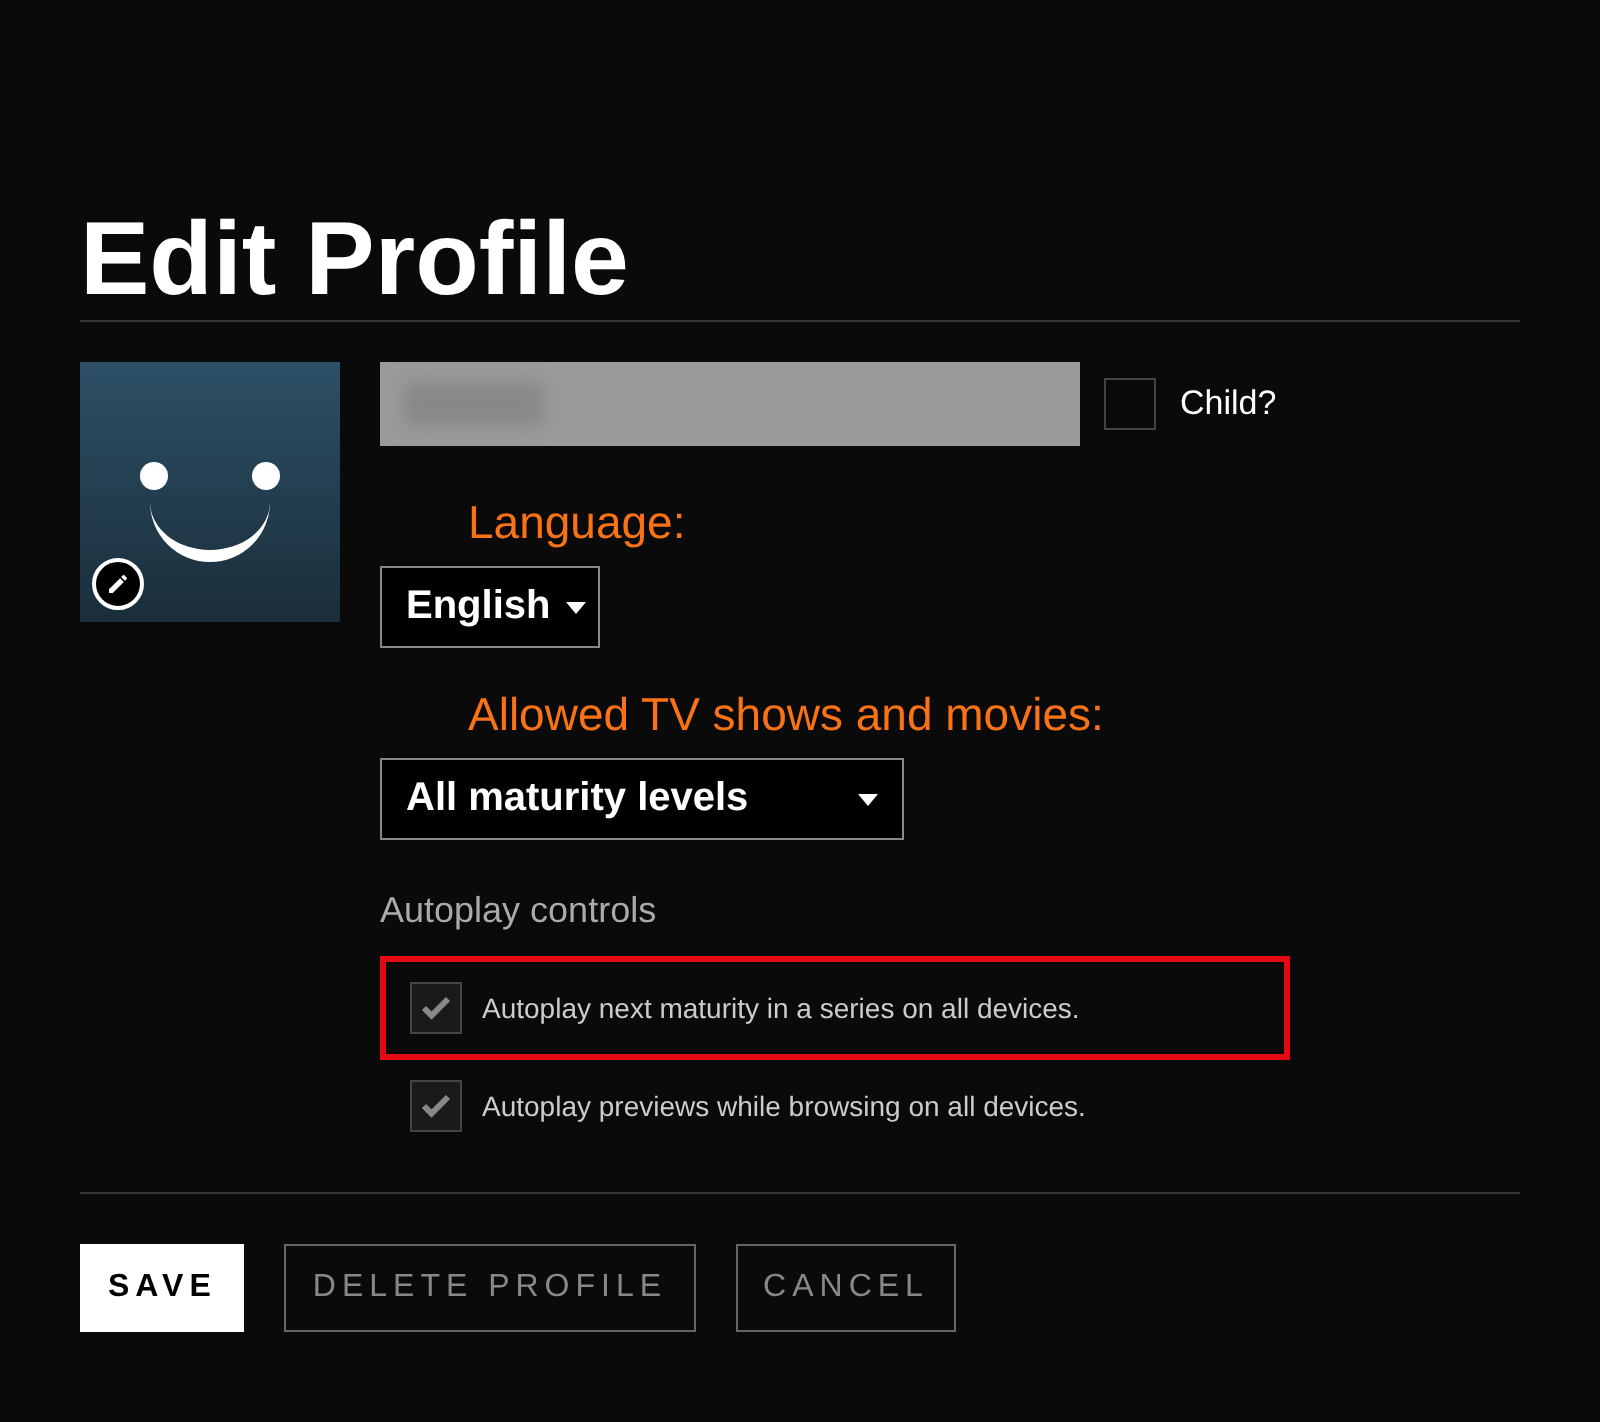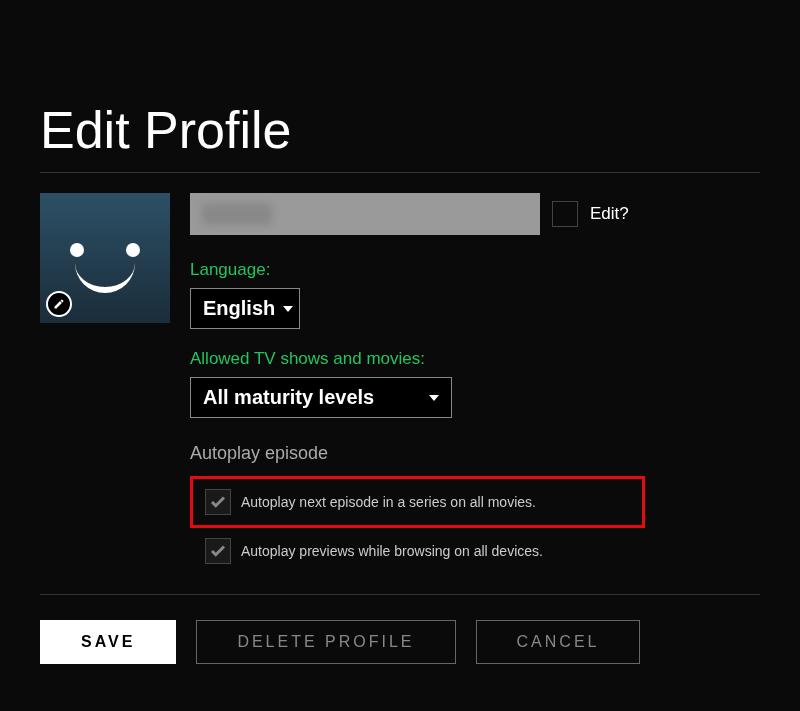--- a/index.html
+++ b/index.html
@@ -15,22 +15,22 @@
       height: 711px;
       padding: 0;
       overflow: hidden;
     }
     .container {
       padding: 100px 40px 0 40px;
     }
     .page-title {
       color: #fff;
       font-size: 52px;
-      font-weight: 400;
-      margin-bottom: 12px;
+      font-weight: 700;
+      margin-bottom: 0;
     }
     .hr {
       border: none;
       border-top: 1px solid #333;
       margin-bottom: 20px;
     }
     .hr-bottom {
       border: none;
       border-top: 1px solid #333;
       margin-top: 30px;
@@ -118,23 +118,24 @@
       width: 26px;
       height: 26px;
       border: 1px solid #444;
       background: transparent;
     }
     .child-label {
       color: #fff;
       font-size: 17px;
     }
     .field-label {
-      color: #22c55e;
-      font-size: 17px;
+      color: #f97316;
+      font-size: 23px;
       margin-bottom: 8px;
+      margin-left: 44px;
     }
     .select {
       display: inline-flex;
       align-items: center;
       justify-content: space-between;
       border: 1px solid #888;
       background: #000;
       color: #fff;
       padding: 8px 12px;
       font-size: 20px;
@@ -186,21 +187,21 @@
     }
     .check-label {
       color: #ccc;
       font-size: 14px;
     }
     .button-row {
       display: flex;
       gap: 20px;
     }
     .btn {
-      padding: 12px 40px;
+      padding: 12px 13px;
       font-size: 16px;
       letter-spacing: 3px;
       border: 1px solid #666;
       background: transparent;
       color: #888;
       cursor: pointer;
       font-weight: 400;
     }
     .btn.primary {
       background: #fff;
@@ -229,46 +230,46 @@
           </svg>
       </div>
     </div>
 
     <div class="form-col">
       <div class="name-row">
         <div class="name-input">
           <div class="blur"></div>
         </div>
         <div class="child-check"></div>
-        <span class="child-label">Edit?</span>
+        <span class="child-label">Child?</span>
       </div>
 
       <div class="field-label">Language:</div>
       <div class="select lang">
         <span>English</span>
         <span class="caret"></span>
       </div>
 
       <div class="field-label">Allowed TV shows and movies:</div>
       <div class="select maturity">
         <span>All maturity levels</span>
         <span class="caret"></span>
       </div>
 
       <div class="autoplay-section">
-        <div class="autoplay-title">Autoplay episode</div>
+        <div class="autoplay-title">Autoplay controls</div>
 
         <div class="highlight-box">
           <div class="check-row">
             <div class="checkbox">
               <svg width="18" height="18" viewBox="0 0 24 24" fill="none" stroke="#888" stroke-width="4">
                   <polyline points="4 12 9 17 20 6"></polyline>
                 </svg>
             </div>
-            <span class="check-label">Autoplay next episode in a series on all movies.</span>
+            <span class="check-label">Autoplay next maturity in a series on all devices.</span>
           </div>
         </div>
 
         <div class="check-row plain">
           <div class="checkbox">
             <svg width="18" height="18" viewBox="0 0 24 24" fill="none" stroke="#888" stroke-width="4">
                 <polyline points="4 12 9 17 20 6"></polyline>
               </svg>
           </div>
           <span class="check-label">Autoplay previews while browsing on all devices.</span>

